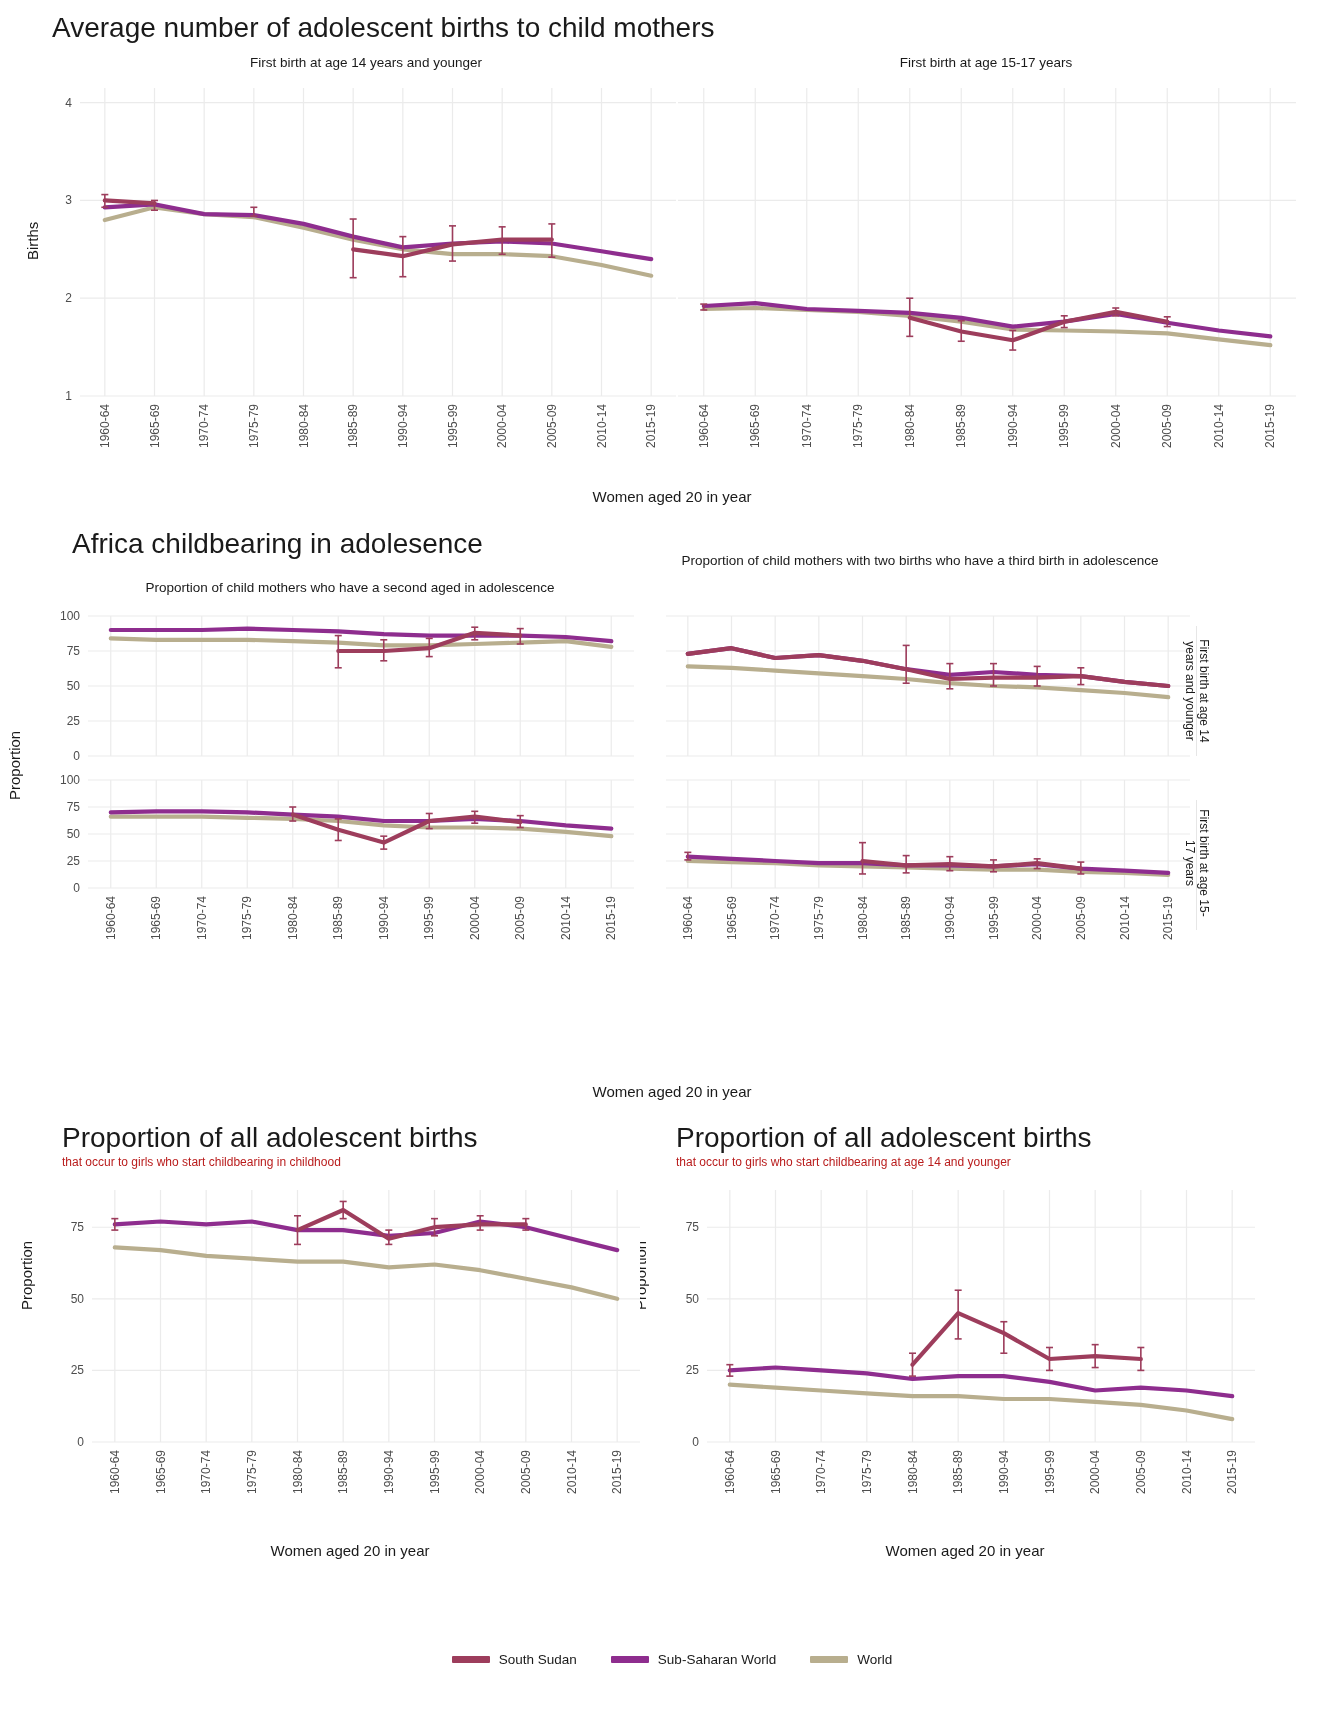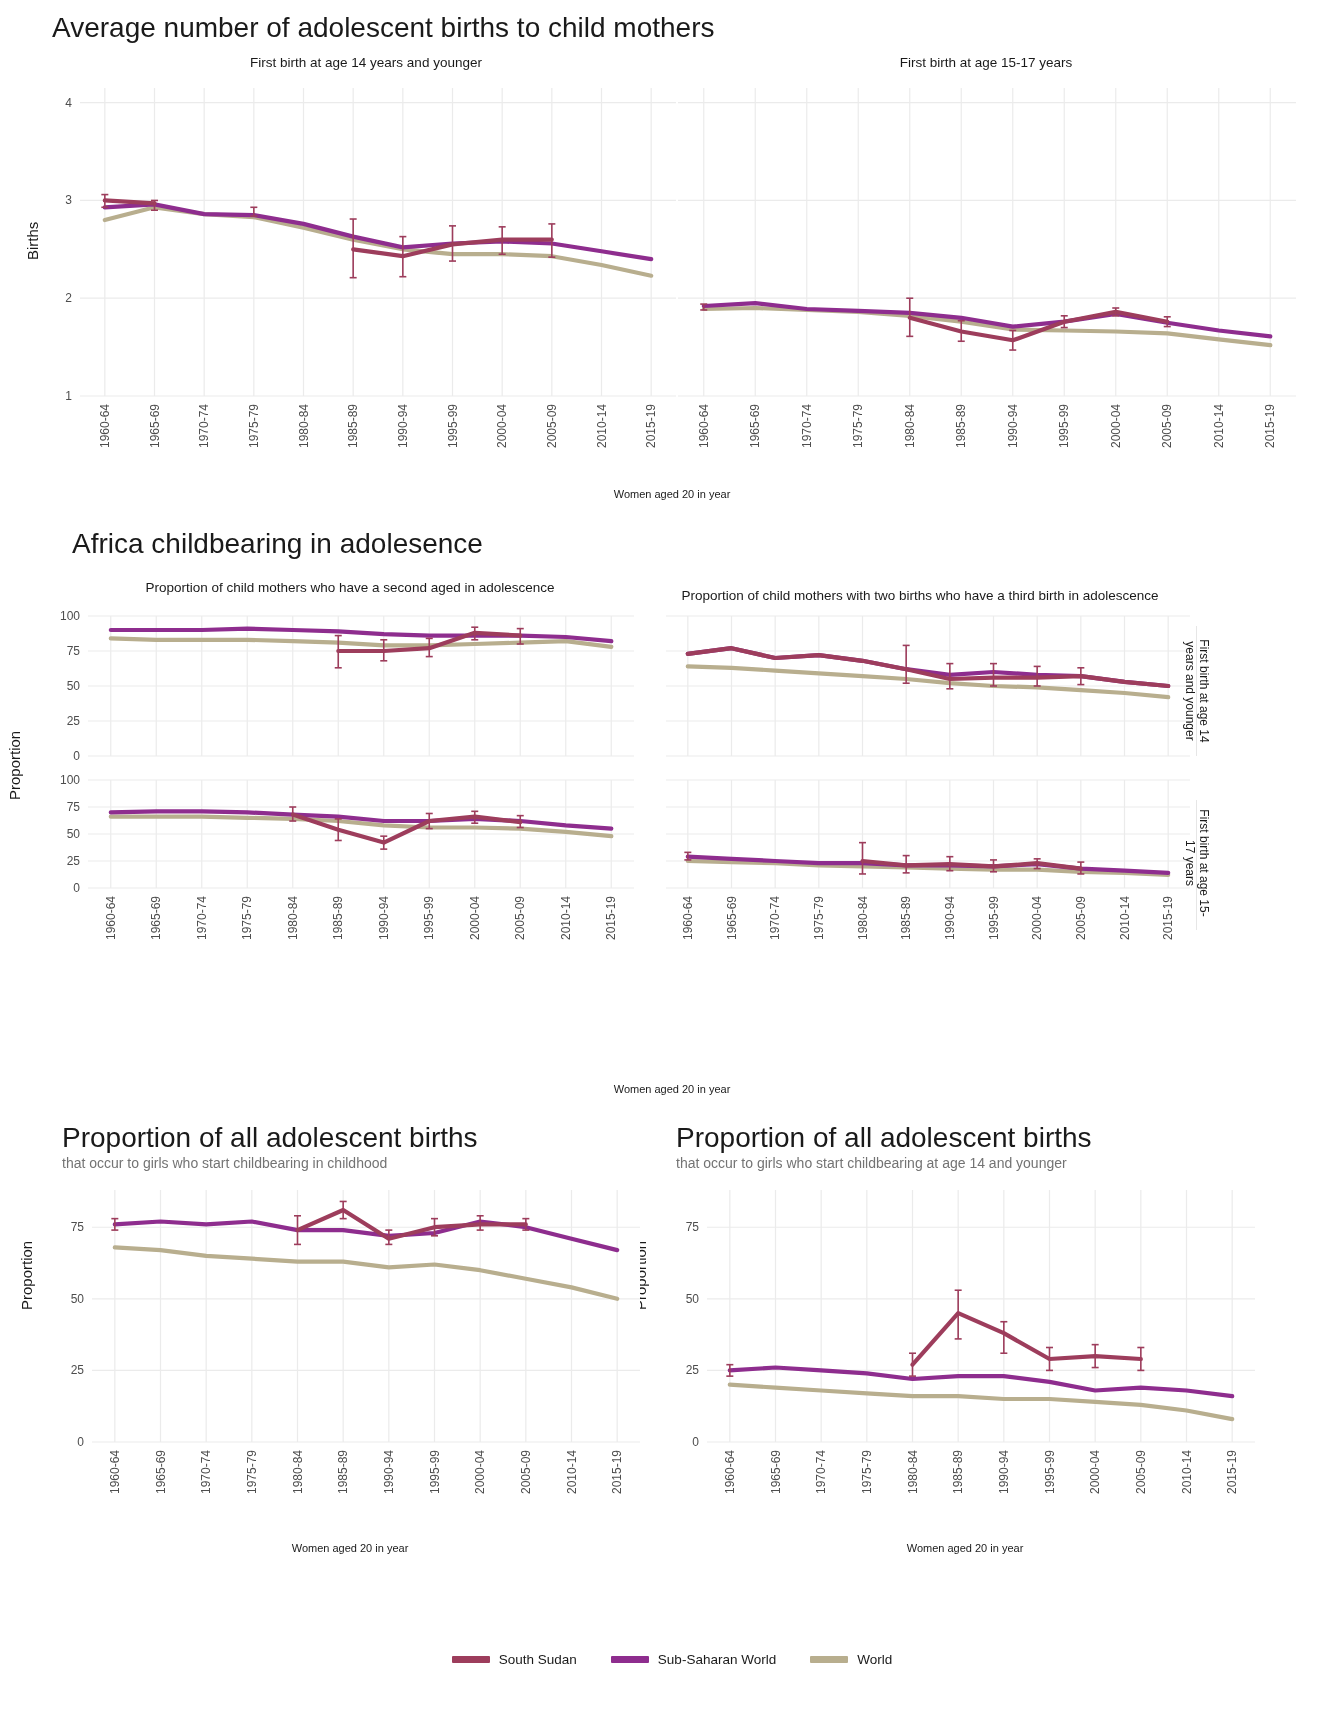--- a/index.html
+++ b/index.html
@@ -13,31 +13,31 @@
     font-family: "Liberation Sans", sans-serif;
     color: #1a1a1a;
     position: relative;
     overflow: hidden;
   }
   .panel-title {
     font-size: 28px;
     color: #1a1a1a;
   }
   .panel-sub {
-    font-size: 14px;
-    color: #737373;
+    font-size: 12px;
+    color: #b91c1c;
   }
   .strip-title {
     font-size: 13.5px;
     color: #1a1a1a;
     text-align: center;
     line-height: 1.25;
   }
   .axis-label {
-    font-size: 11px;
+    font-size: 15px;
     color: #1a1a1a;
     text-align: center;
   }
   .y-axis-label {
     font-size: 15px;
     color: #1a1a1a;
     transform: rotate(-90deg);
     transform-origin: left top;
     white-space: nowrap;
   }
@@ -206,21 +206,21 @@
     <text class="xtick" text-anchor="end" transform="translate(507.3,328) rotate(-90)" x="0" y="4">2005-09</text>
     <text class="xtick" text-anchor="end" transform="translate(558.8,328) rotate(-90)" x="0" y="4">2010-14</text>
     <text class="xtick" text-anchor="end" transform="translate(610.3,328) rotate(-90)" x="0" y="4">2015-19</text>
   </svg>
 
 <div class="abs axis-label" style="left:0; top:488px; width:1344px;">Women aged 20 in year</div>
 
 <div class="abs panel-title" style="left:72px; top:528px;">Africa childbearing in adolesence</div>
 
 <div class="abs strip-title" style="left:50px; top:580px; width:600px;">Proportion of child mothers who have a second aged in adolescence</div>
-<div class="abs strip-title" style="left:680px; top:553px; width:480px;margin-top:35px;">Proportion of child mothers with two births who have a third birth in adolescence</div>
+<div class="abs strip-title" style="left:680px; top:553px; width:480px;">Proportion of child mothers with two births who have a third birth in adolescence</div>
 
 <div class="abs" style="left:6px; top:690px;">
   <div class="y-axis-label" style="position:absolute; left:0; top:110px;">Proportion</div>
 </div>
 
 <svg class="abs" id="svg-2" width="600" height="160" style="left:40px; top:608px;">
     <rect x="48" y="8" width="546" height="140" fill="#ffffff"></rect>
     <line x1="70.75" y1="8" x2="70.75" y2="148" stroke="#ebebeb" stroke-width="1.2"></line>
     <line x1="116.25" y1="8" x2="116.25" y2="148" stroke="#ebebeb" stroke-width="1.2"></line>
     <line x1="161.75" y1="8" x2="161.75" y2="148" stroke="#ebebeb" stroke-width="1.2"></line>

